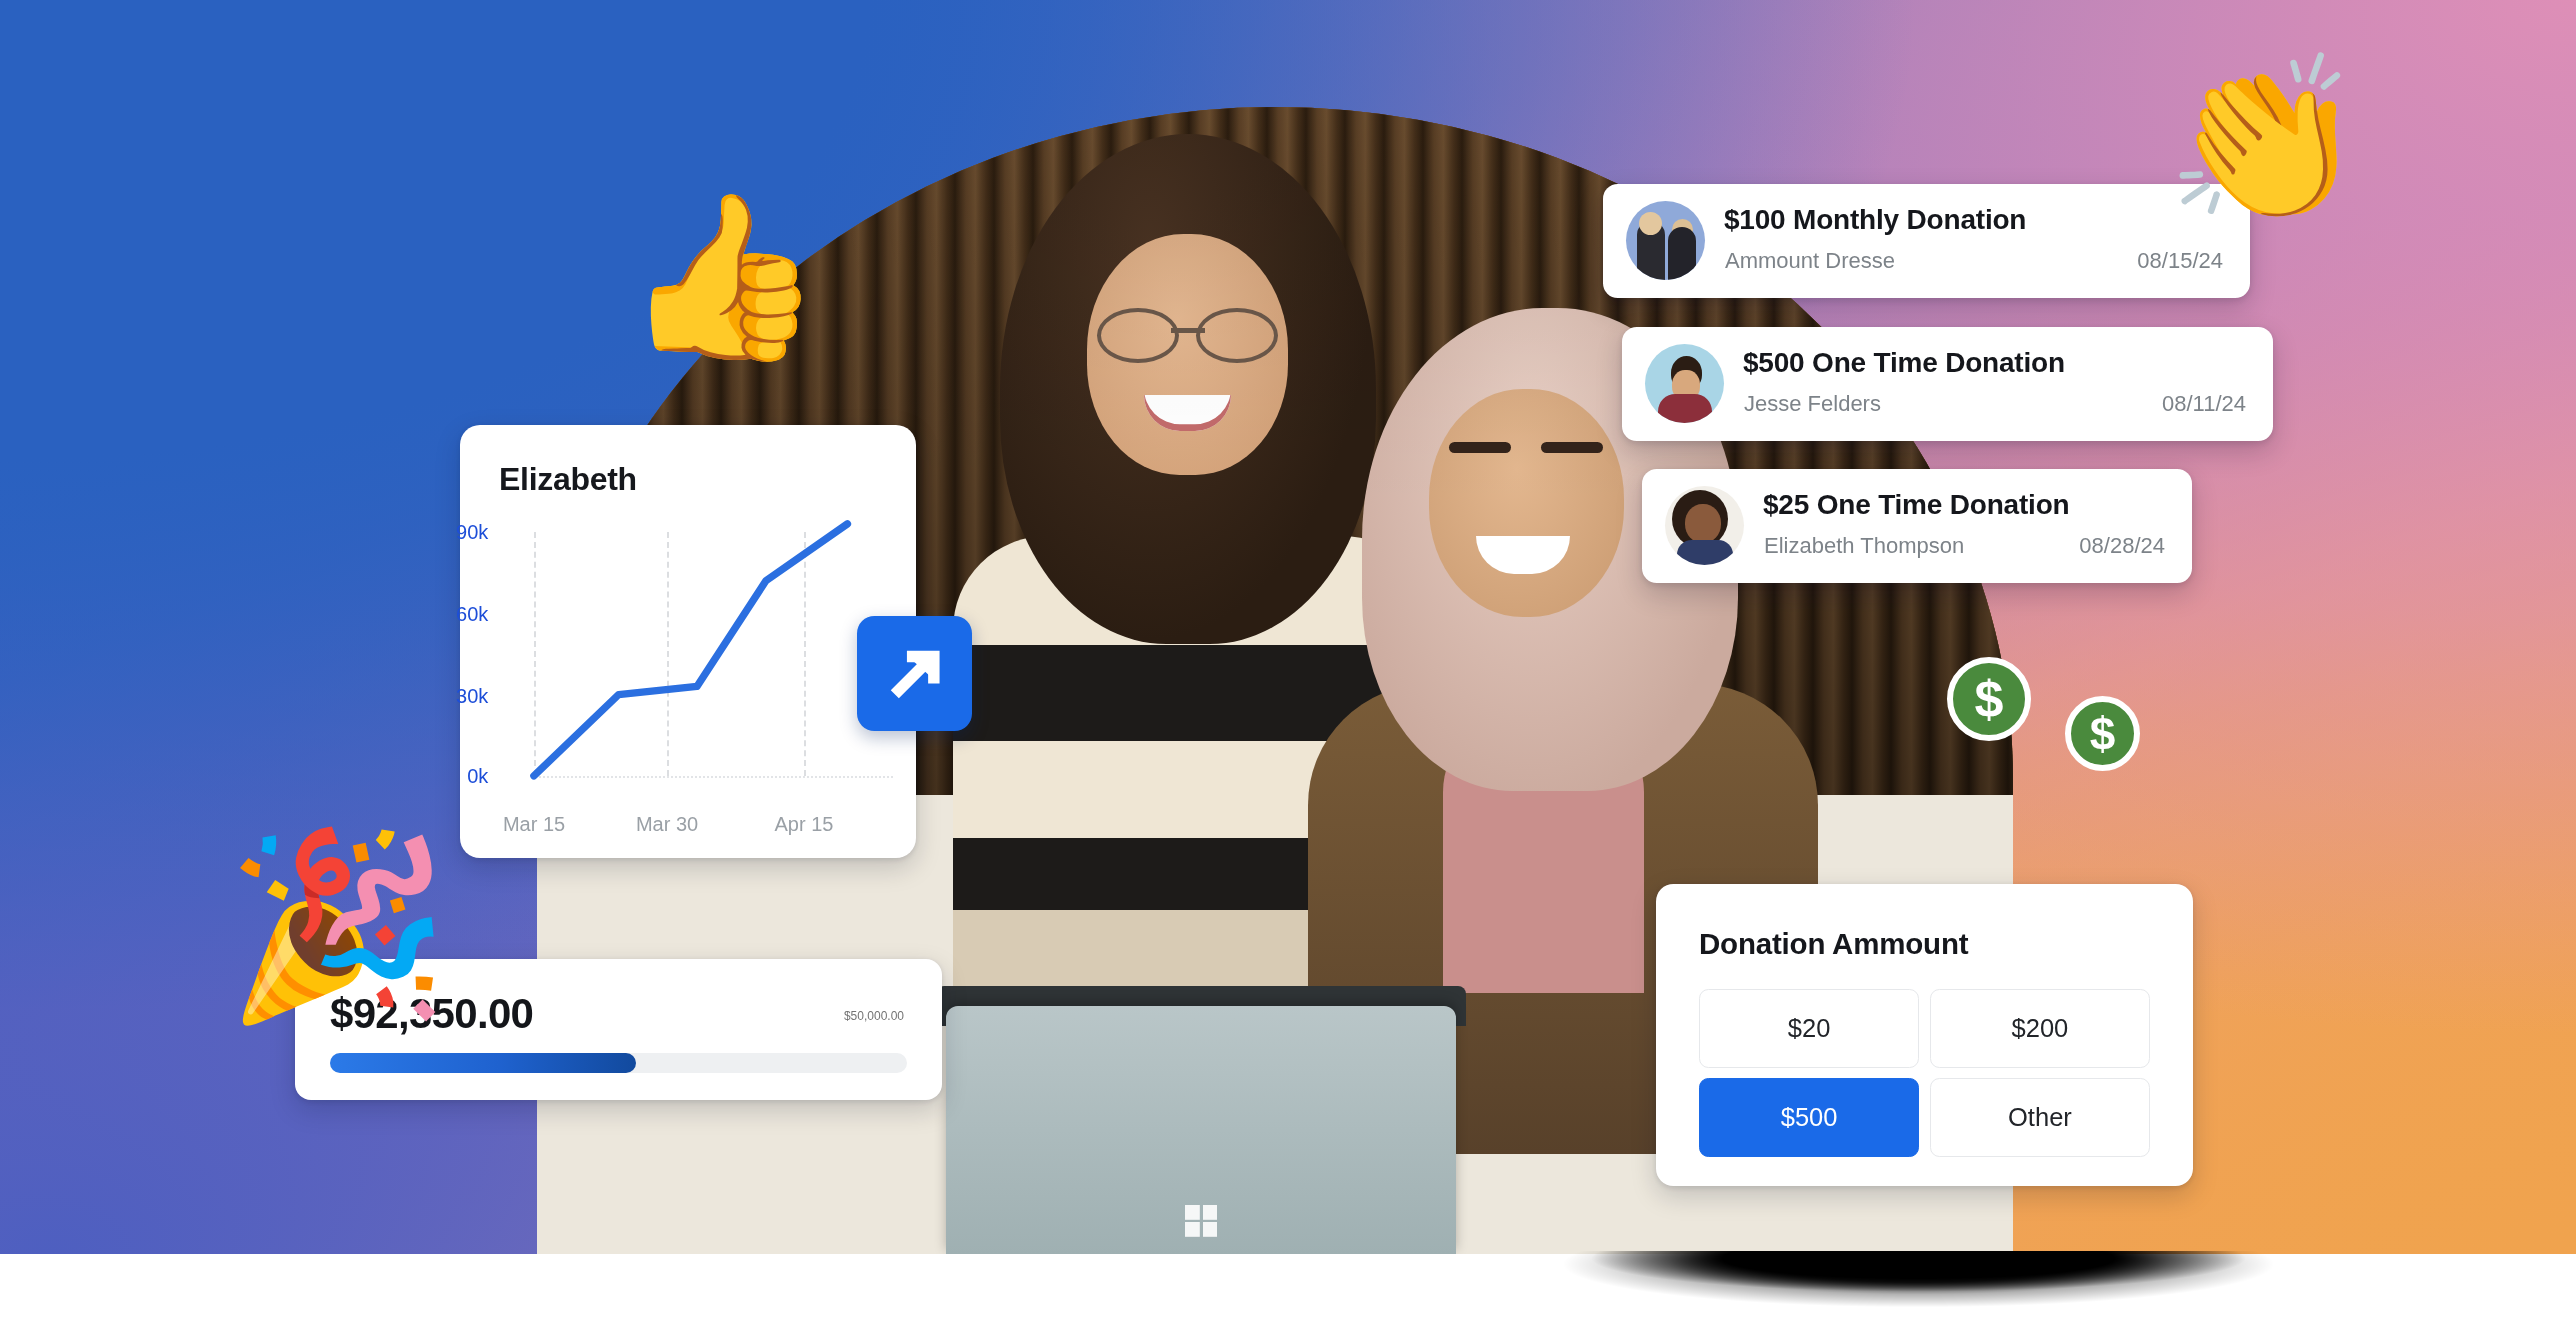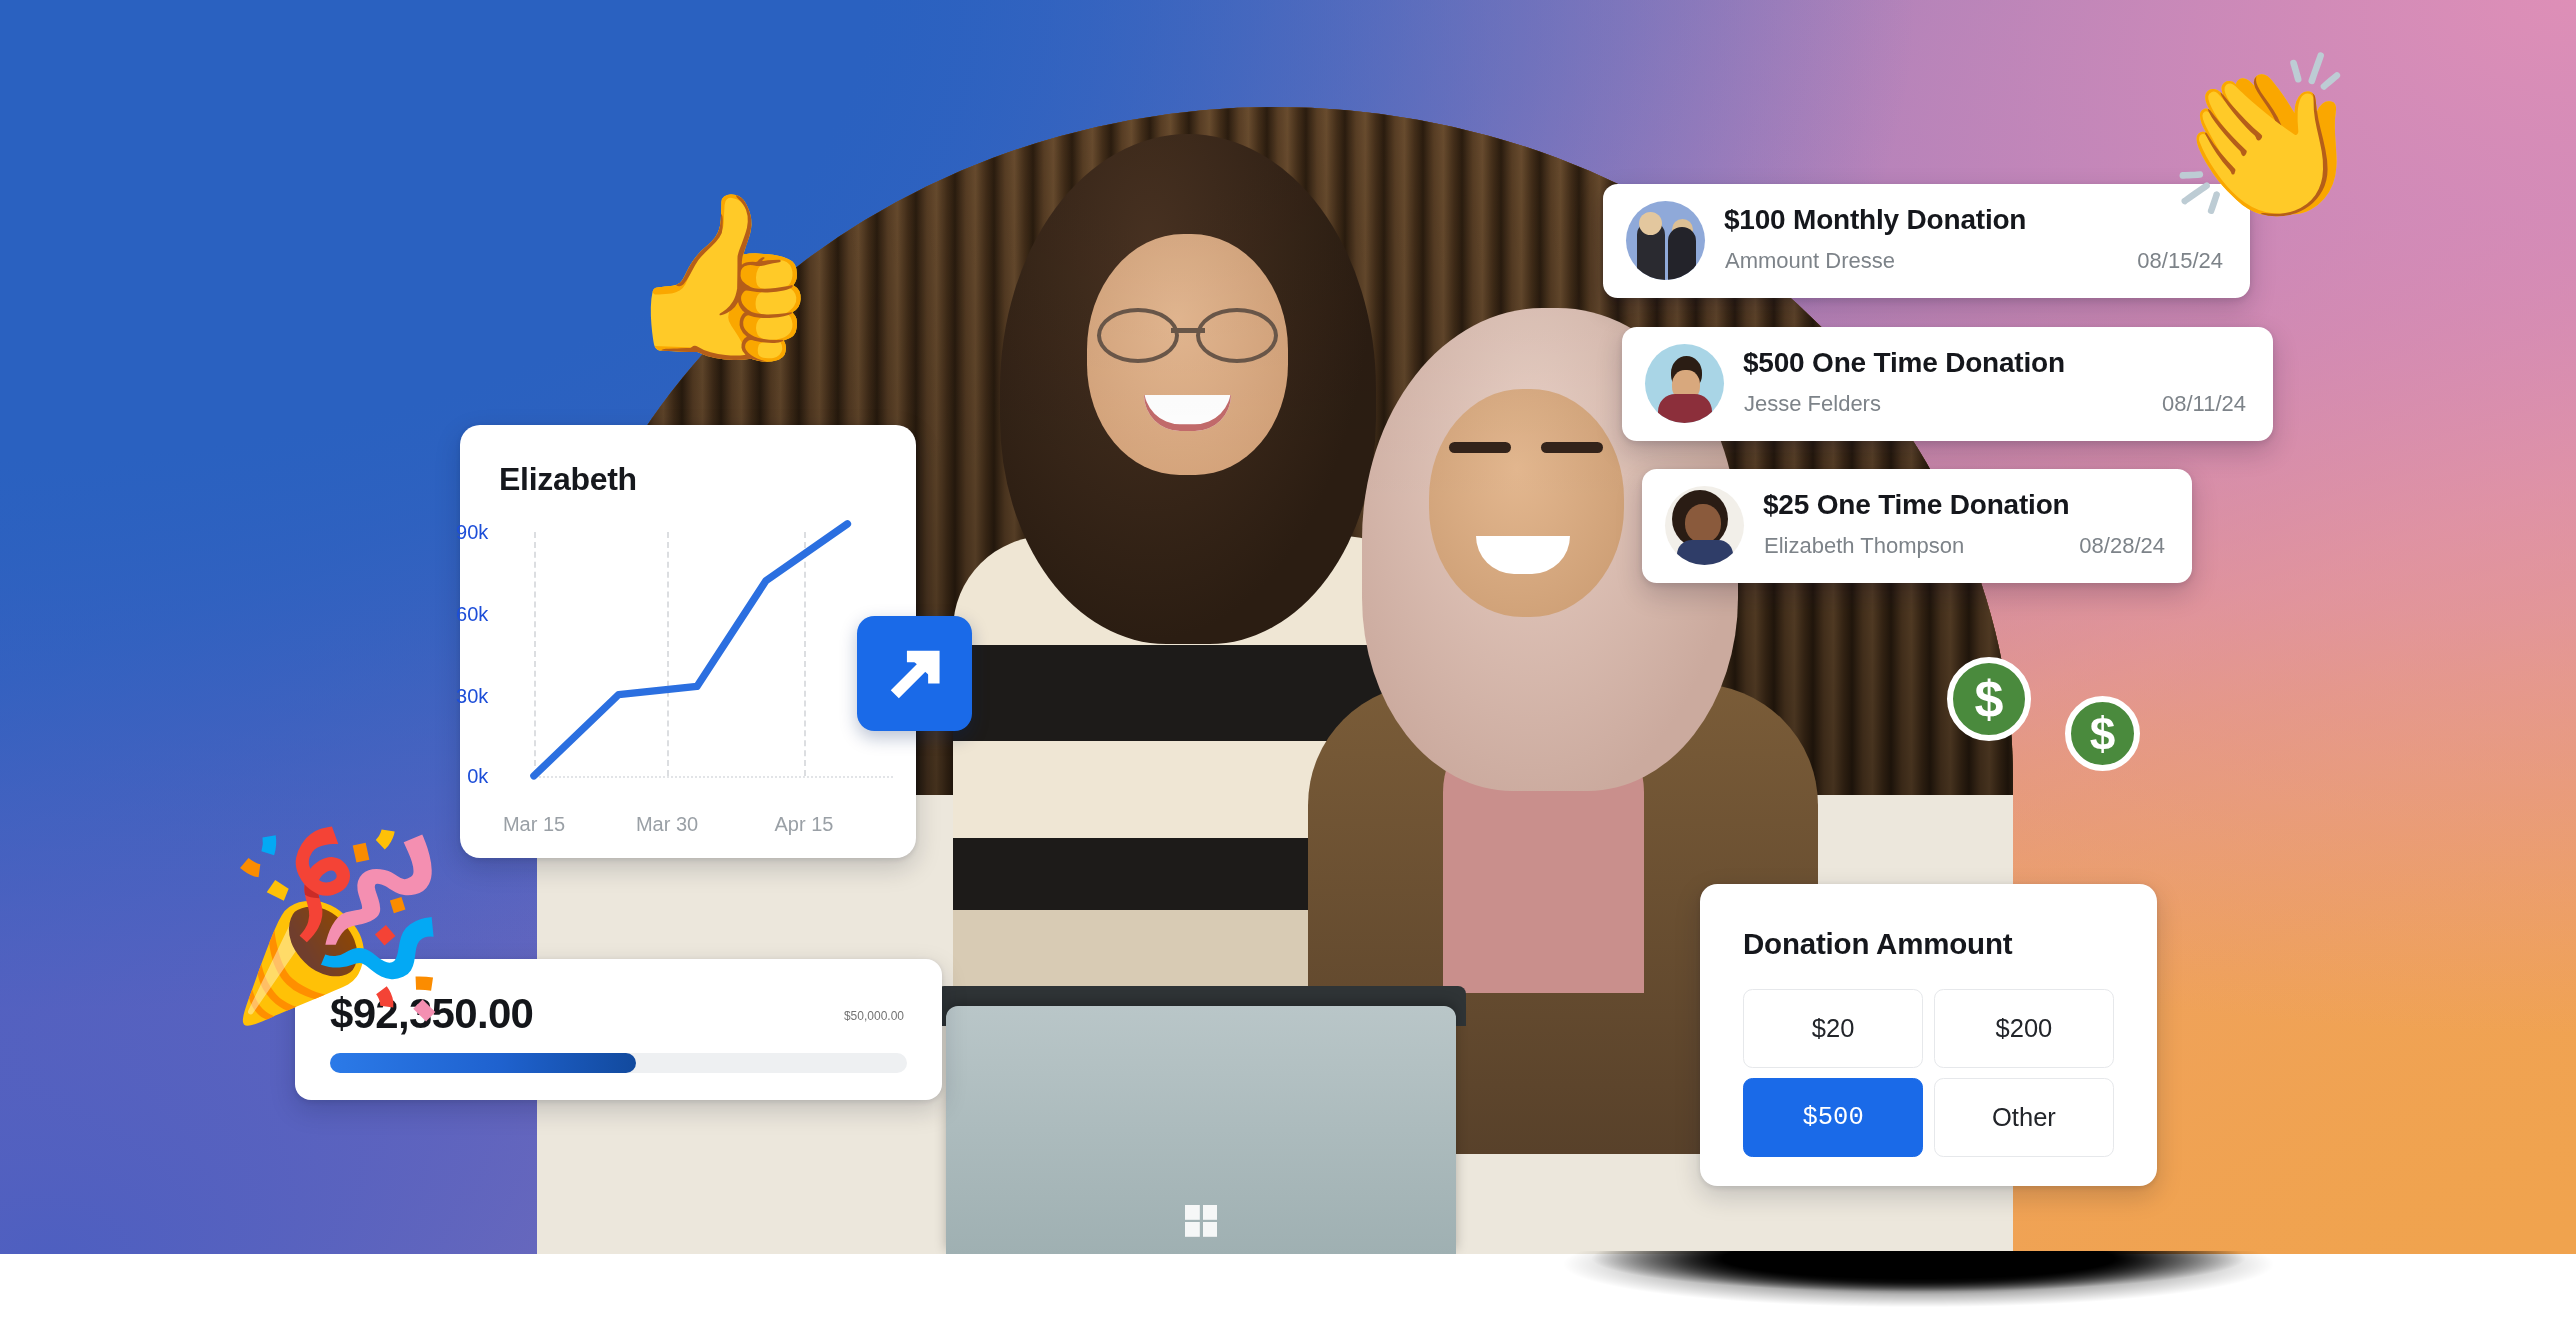--- a/index.html
+++ b/index.html
@@ -155,27 +155,27 @@
   .av-b{background:#a9d5e6;}
   .av-b i{position:absolute;left:25.5px;top:12px;width:31px;height:34px;border-radius:50% 50% 44% 44%;background:#2b1d14;}
   .av-b b{position:absolute;left:27px;top:25.5px;width:28px;height:31px;border-radius:46%;background:#d8a87d;}
   .av-b u{position:absolute;left:13.4px;bottom:0;width:54px;height:29.5px;border-radius:17.4px 17.4px 0 0;background:#8c2f3b;}
   .av-c{background:#f2efe9;}
   .av-c i{position:absolute;left:6.7px;top:4px;width:56px;height:58px;border-radius:50%;background:#2a1c14;}
   .av-c b{position:absolute;left:20px;top:17.4px;width:36px;height:39px;border-radius:48%;background:#8a5a3c;}
   .av-c u{position:absolute;left:12px;bottom:0;width:56px;height:25.5px;border-radius:14.8px 14.8px 0 0;background:#2f3d68;}
 
   
-  #amount-card{left:1656px;top:884px;width:457px;height:302px;border-radius:17.4px;margin-left:44px;}
+  #amount-card{left:1656px;top:884px;width:537px;height:302px;border-radius:17.4px;}
   .amt-title{position:absolute;left:43px;top:43px;font-size:29.5px;font-weight:700;color:#15171c;letter-spacing:-0.2px;}
   .amt-grid{position:absolute;left:43px;top:105px;right:43px;display:grid;grid-template-columns:1fr 1fr;
     grid-template-rows:1fr 1fr;gap:10.7px 10.7px;height:168px;}
   .amt-btn{display:flex;align-items:center;justify-content:center;border:1.3px solid #e6e8eb;border-radius:9.4px;
     background:#fff;font-size:25.5px;color:#22252a;}
-  .amt-btn.sel{background:#1a6ae8;border-color:#1a6ae8;color:#fff;font-family:Liberation Mono, monospace;}
+  .amt-btn.sel{background:#1a6ae8;border-color:#1a6ae8;color:#fff;}
 
   
   .emo{position:absolute;line-height:1;user-select:none;}
   #emoji-thumbsup{left:623px;top:196px;font-size:161px;}
   #emoji-clap{left:2165px;top:59px;font-size:161px;}
   #emoji-party{left:225px;top:835px;font-size:181px;}
   .coin{position:absolute;border-radius:50%;background:#4a8a3d;border:6.7px solid #fff;
     display:flex;align-items:center;justify-content:center;color:#fff;font-weight:700;}
   #coin-0{left:1947px;top:657px;width:72px;height:72px;font-size:52px;}
   #coin-1{left:2065px;top:696px;width:63px;height:63px;font-size:46px;}

